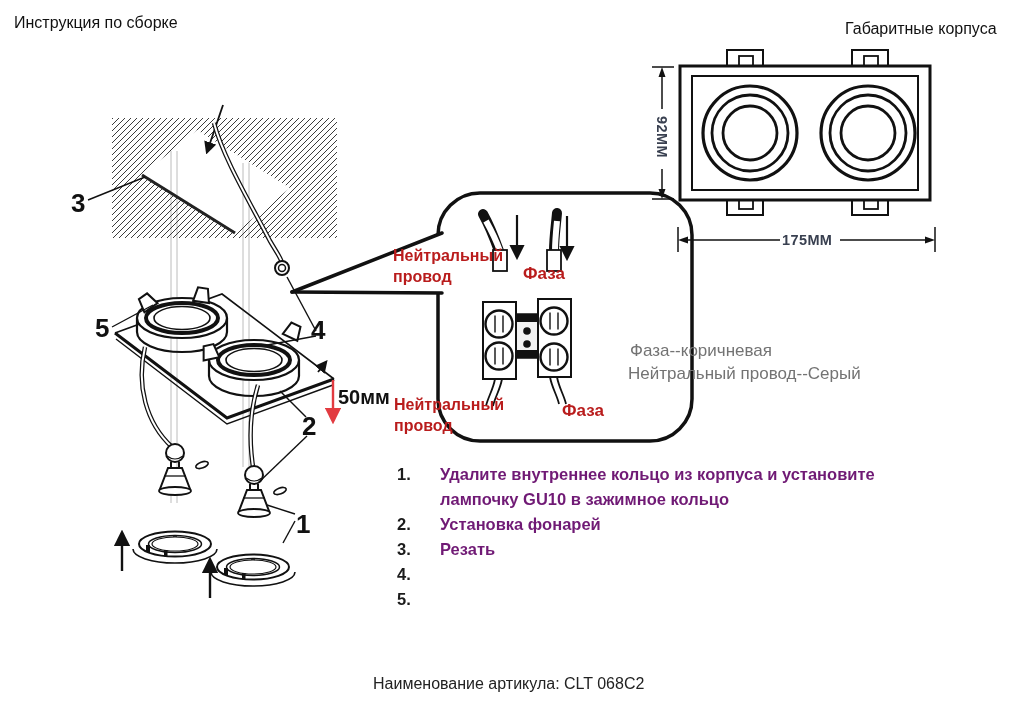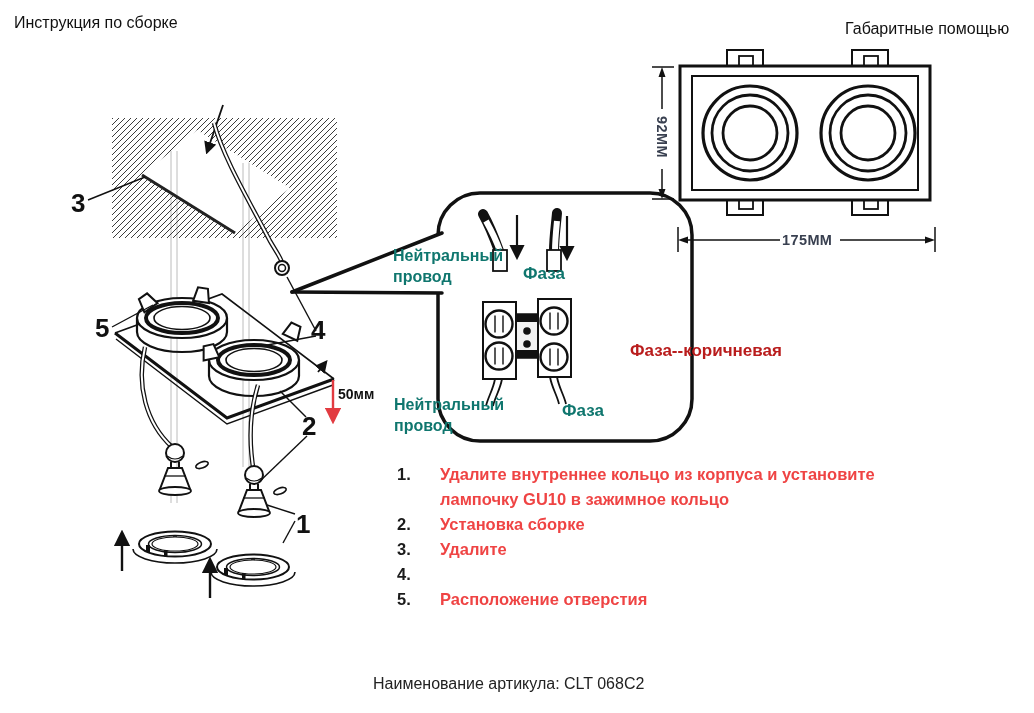--- a/index.html
+++ b/index.html
@@ -2,38 +2,38 @@
 <html><head>
 <meta charset="utf-8">
 <style>
   html,body{margin:0;padding:0;background:#fff;}
   #page{position:relative;width:1034px;height:713px;background:#fff;overflow:hidden;
         font-family:"Liberation Sans",sans-serif;color:#1b1b1b;}
   .abs{position:absolute;}
   .title{font-size:16px;color:#111;}
   .cuttitle{font-size:17px;font-weight:700;color:#1d1d1d;letter-spacing:.2px;}
   .callout-num{font-size:26px;font-weight:600;color:#111;line-height:1;}
-  .blabel{font-size:16px;font-weight:700;color:#0f766e;line-height:21px;}
-  .note{font-size:17px;font-weight:700;color:#b91c1c;line-height:23px;}
+  .blabel{font-size:16px;font-weight:700;color:#b91c1c;line-height:21px;}
+  .note{font-size:17px;font-weight:400;color:#737373;line-height:23px;}
   .dimtxt{font-size:14.5px;font-weight:600;color:#394050;letter-spacing:.4px;text-align:center;}
-  .depth{font-size:14px;font-weight:700;color:#111;}
+  .depth{font-size:20px;font-weight:700;color:#111;}
   .footer{font-size:16px;color:#222;text-align:right;}
   #instructions{position:absolute;left:397px;top:462px;width:510px;}
   .instr-row{display:flex;align-items:flex-start;}
   .instr-num{width:43px;flex:0 0 43px;font-size:16.5px;font-weight:700;line-height:25px;color:#1b1b1b;}
-  .instr-text{width:458px;font-size:16.5px;font-weight:700;line-height:25px;color:#ef4444;}
+  .instr-text{width:458px;font-size:16.5px;font-weight:700;line-height:25px;color:#701a75;}
   svg{display:block;}
 </style>
 </head>
 <body>
 
 <div id="page">
 
   <div class="abs title" style="left:14px;top:14px;">Инструкция по сборке</div>
-  <div class="abs title" style="left:845px;top:20px;">Габаритные помощью</div>
+  <div class="abs title" style="left:845px;top:20px;">Габаритные корпуса</div>
 
   <svg class="abs" style="left:50px;top:55px;" width="370" height="570" viewBox="0 0 370 570">
     <defs>
       <pattern id="hatch" patternUnits="userSpaceOnUse" width="6" height="6">
         <path d="M0,6 L6,0" stroke="#3c3c3c" stroke-width="1"></path>
       </pattern>
       <marker id="ahL" viewBox="0 0 10 10" refX="8" refY="5" markerWidth="7" markerHeight="7" orient="auto-start-reverse">
         <path d="M0,0 L10,5 L0,10 Z" fill="#111"></path>
       </marker>
       <marker id="ahR" viewBox="0 0 10 10" refX="8" refY="5" markerWidth="7" markerHeight="7" orient="auto-start-reverse">
@@ -261,38 +261,38 @@
   <div class="abs callout-num" style="left:296px;top:511px;">1</div>
 
   <div class="abs depth" style="left:338px;top:386px;">50мм</div>
 
   <div class="abs blabel" style="left:393px;top:245px;width:115px;">Нейтральный провод</div>
   <div class="abs blabel" style="left:523px;top:263px;font-size:17px;">Фаза</div>
   <div class="abs blabel" style="left:394px;top:394px;width:115px;">Нейтральный провод</div>
   <div class="abs blabel" style="left:562px;top:400px;font-size:17px;">Фаза</div>
 
   <div class="abs note" style="left:630px;top:339px;">Фаза--коричневая</div>
+  <div class="abs note" style="left:628px;top:362px;">Нейтральный провод--Серый</div>
 
   <div id="instructions">
     <div class="instr-row">
       <span class="instr-num">1.</span>
       <span class="instr-text">Удалите внутреннее кольцо из корпуса и установите лампочку GU10 в зажимное кольцо</span>
     </div>
     <div class="instr-row">
       <span class="instr-num">2.</span>
-      <span class="instr-text">Установка сборке</span>
+      <span class="instr-text">Установка фонарей</span>
     </div>
     <div class="instr-row">
       <span class="instr-num">3.</span>
-      <span class="instr-text">Удалите</span>
+      <span class="instr-text">Резать</span>
     </div>
     <div class="instr-row">
       <span class="instr-num">4.</span>
     </div>
     <div class="instr-row">
       <span class="instr-num">5.</span>
-      <span class="instr-text">Расположение отверстия</span>
     </div>
   </div>
 
   <div class="abs footer" style="left:373px;top:675px;">Наименование артикула: CLT 068C2</div>
 
 </div>
 
 </body></html>

